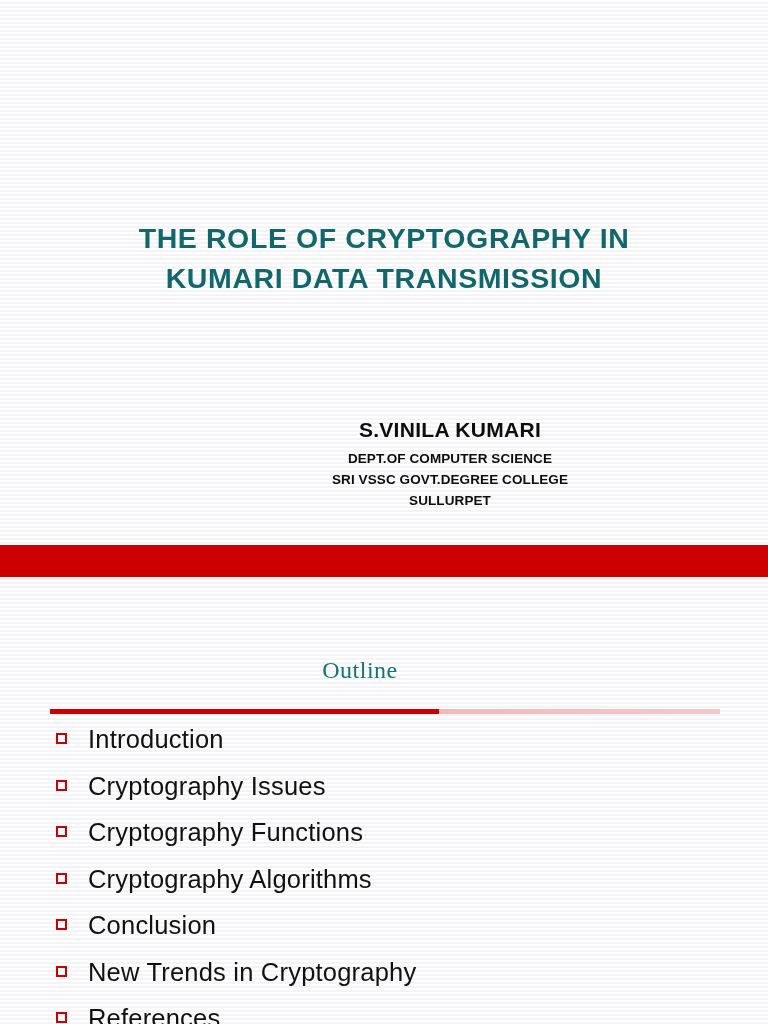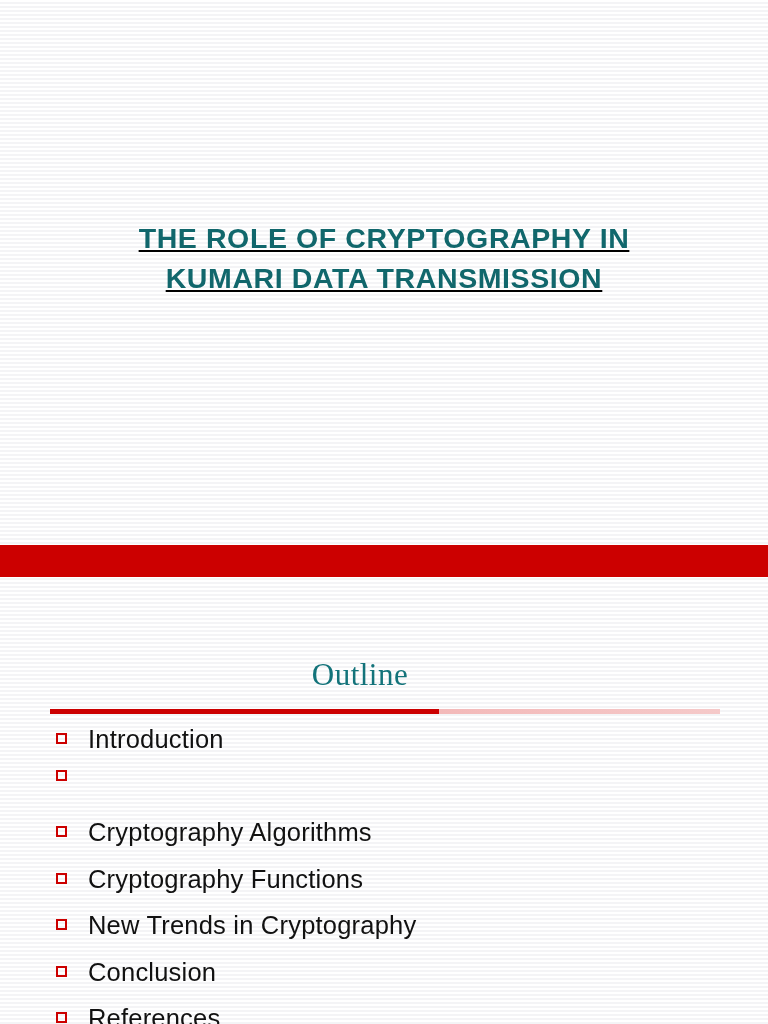--- a/index.html
+++ b/index.html
@@ -35,21 +35,20 @@
     top: 0;
     width: 768px;
     height: 545px;
   }
   .title-block {
     position: absolute;
     left: 40px;
     top: 218px;
     width: 688px;
     text-align: center;
-    text-decoration: underline;
   }
   .deck-title {
     font-size: 28.5px;
     font-weight: bold;
     color: #11676c;
     line-height: 1.42;
     letter-spacing: 0.6px;
   }
   .author-block {
     position: absolute;
@@ -89,21 +88,21 @@
     width: 768px;
     height: 447px;
   }
   .outline-heading {
     position: absolute;
     left: 0;
     top: 80px;
     width: 720px;
     text-align: center;
     font-family: "Liberation Serif", serif;
-    font-size: 31px;
+    font-size: 24px;
     color: #13737a;
     letter-spacing: 0.5px;
   }
   .heading-rule {
     position: absolute;
     left: 50px;
     top: 132px;
     width: 670px;
     height: 5px;
     background: linear-gradient(to right, #cc0000 0%, #cc0000 58%, #f3b9b9 58%, #f5c9c9 100%);
@@ -143,63 +142,70 @@
 
 <div class="page">
 
   <div class="slide-one">
 
     <div class="title-block">
       <div class="deck-title">THE ROLE OF CRYPTOGRAPHY IN</div>
       <div class="deck-title">KUMARI DATA TRANSMISSION</div>
     </div>
 
+    <div class="author-block">
+      <div class="author-name">S.VINILA KUMARI</div>
+      <div class="author-line">DEPT.OF COMPUTER SCIENCE</div>
+      <div class="author-line">SRI VSSC GOVT.DEGREE COLLEGE</div>
+      <div class="author-line">SULLURPET</div>
+    </div>
 
   </div>
 
   <div class="red-band"></div>
 
   <div class="slide-two">
 
     <div class="outline-heading">Outline</div>
     <div class="heading-rule"></div>
 
     <div class="outline-list">
 
       <div class="outline-item">
         <span class="bullet-square"></span>
         <span class="outline-label">Introduction</span>
       </div>
 
       <div class="outline-item">
         <span class="bullet-square"></span>
+        <span class="outline-label">Cryptography Issues</span>
+      </div>
+
+      <div class="outline-item">
+        <span class="bullet-square"></span>
+        <span class="outline-label">Cryptography Functions</span>
       </div>
 
       <div class="outline-item">
         <span class="bullet-square"></span>
         <span class="outline-label">Cryptography Algorithms</span>
       </div>
 
       <div class="outline-item">
         <span class="bullet-square"></span>
-        <span class="outline-label">Cryptography Functions</span>
+        <span class="outline-label">Conclusion</span>
       </div>
 
       <div class="outline-item">
         <span class="bullet-square"></span>
         <span class="outline-label">New Trends in Cryptography</span>
       </div>
 
       <div class="outline-item">
         <span class="bullet-square"></span>
-        <span class="outline-label">Conclusion</span>
-      </div>
-
-      <div class="outline-item">
-        <span class="bullet-square"></span>
         <span class="outline-label">References</span>
       </div>
 
     </div>
 
   </div>
 
 </div>
 
 </body></html>

